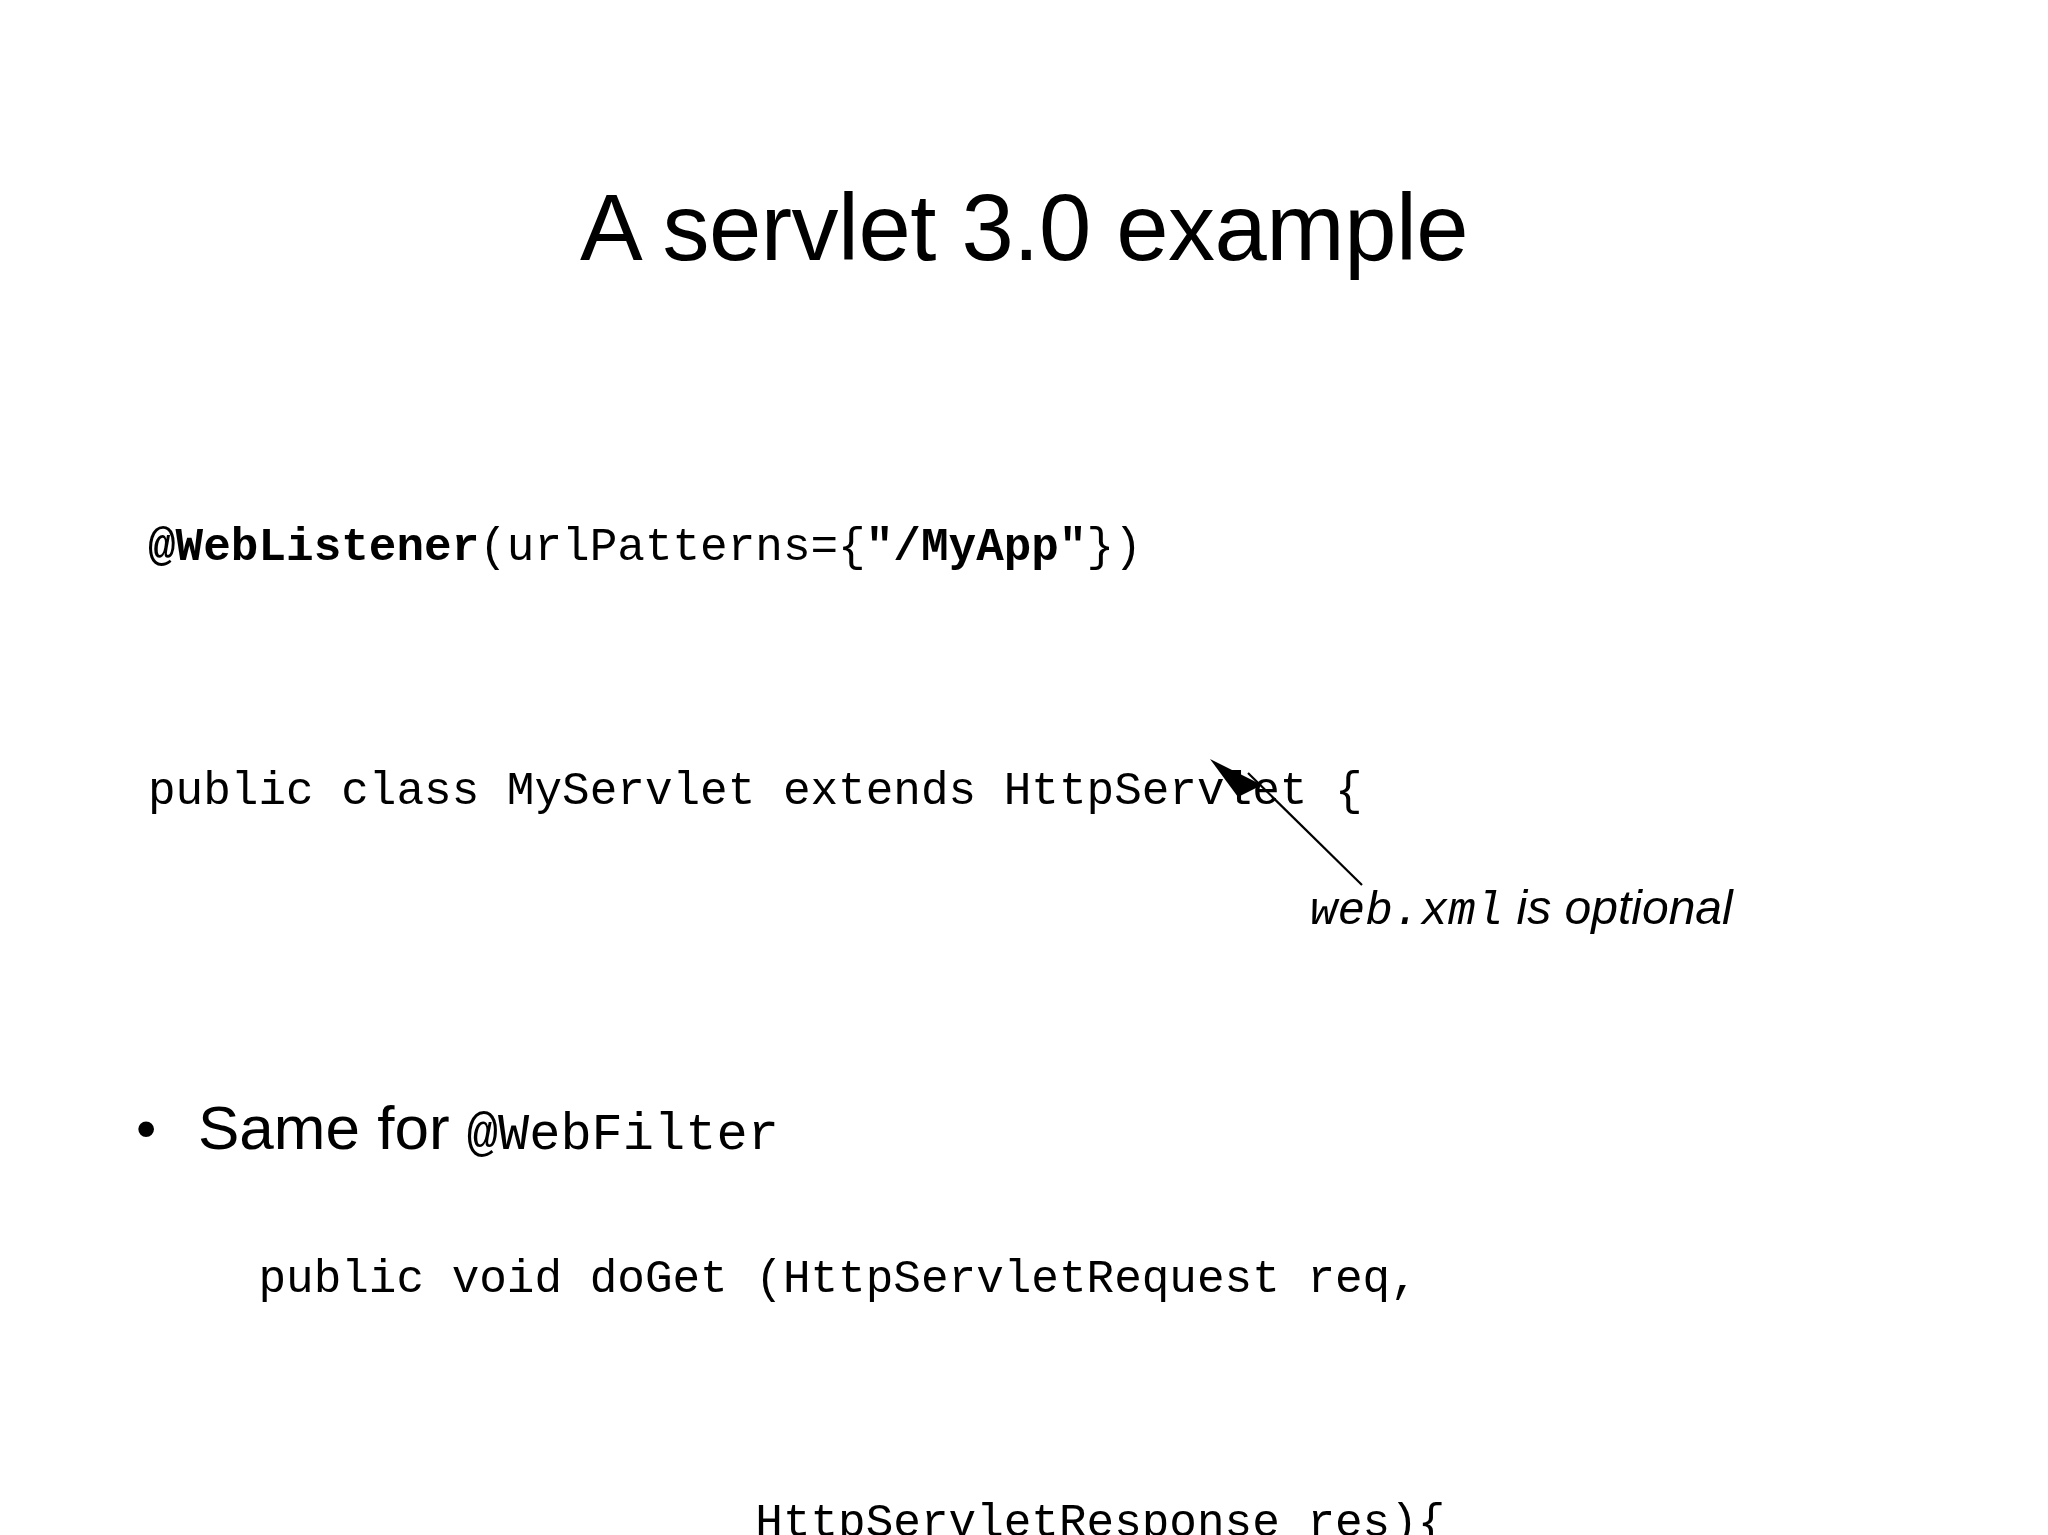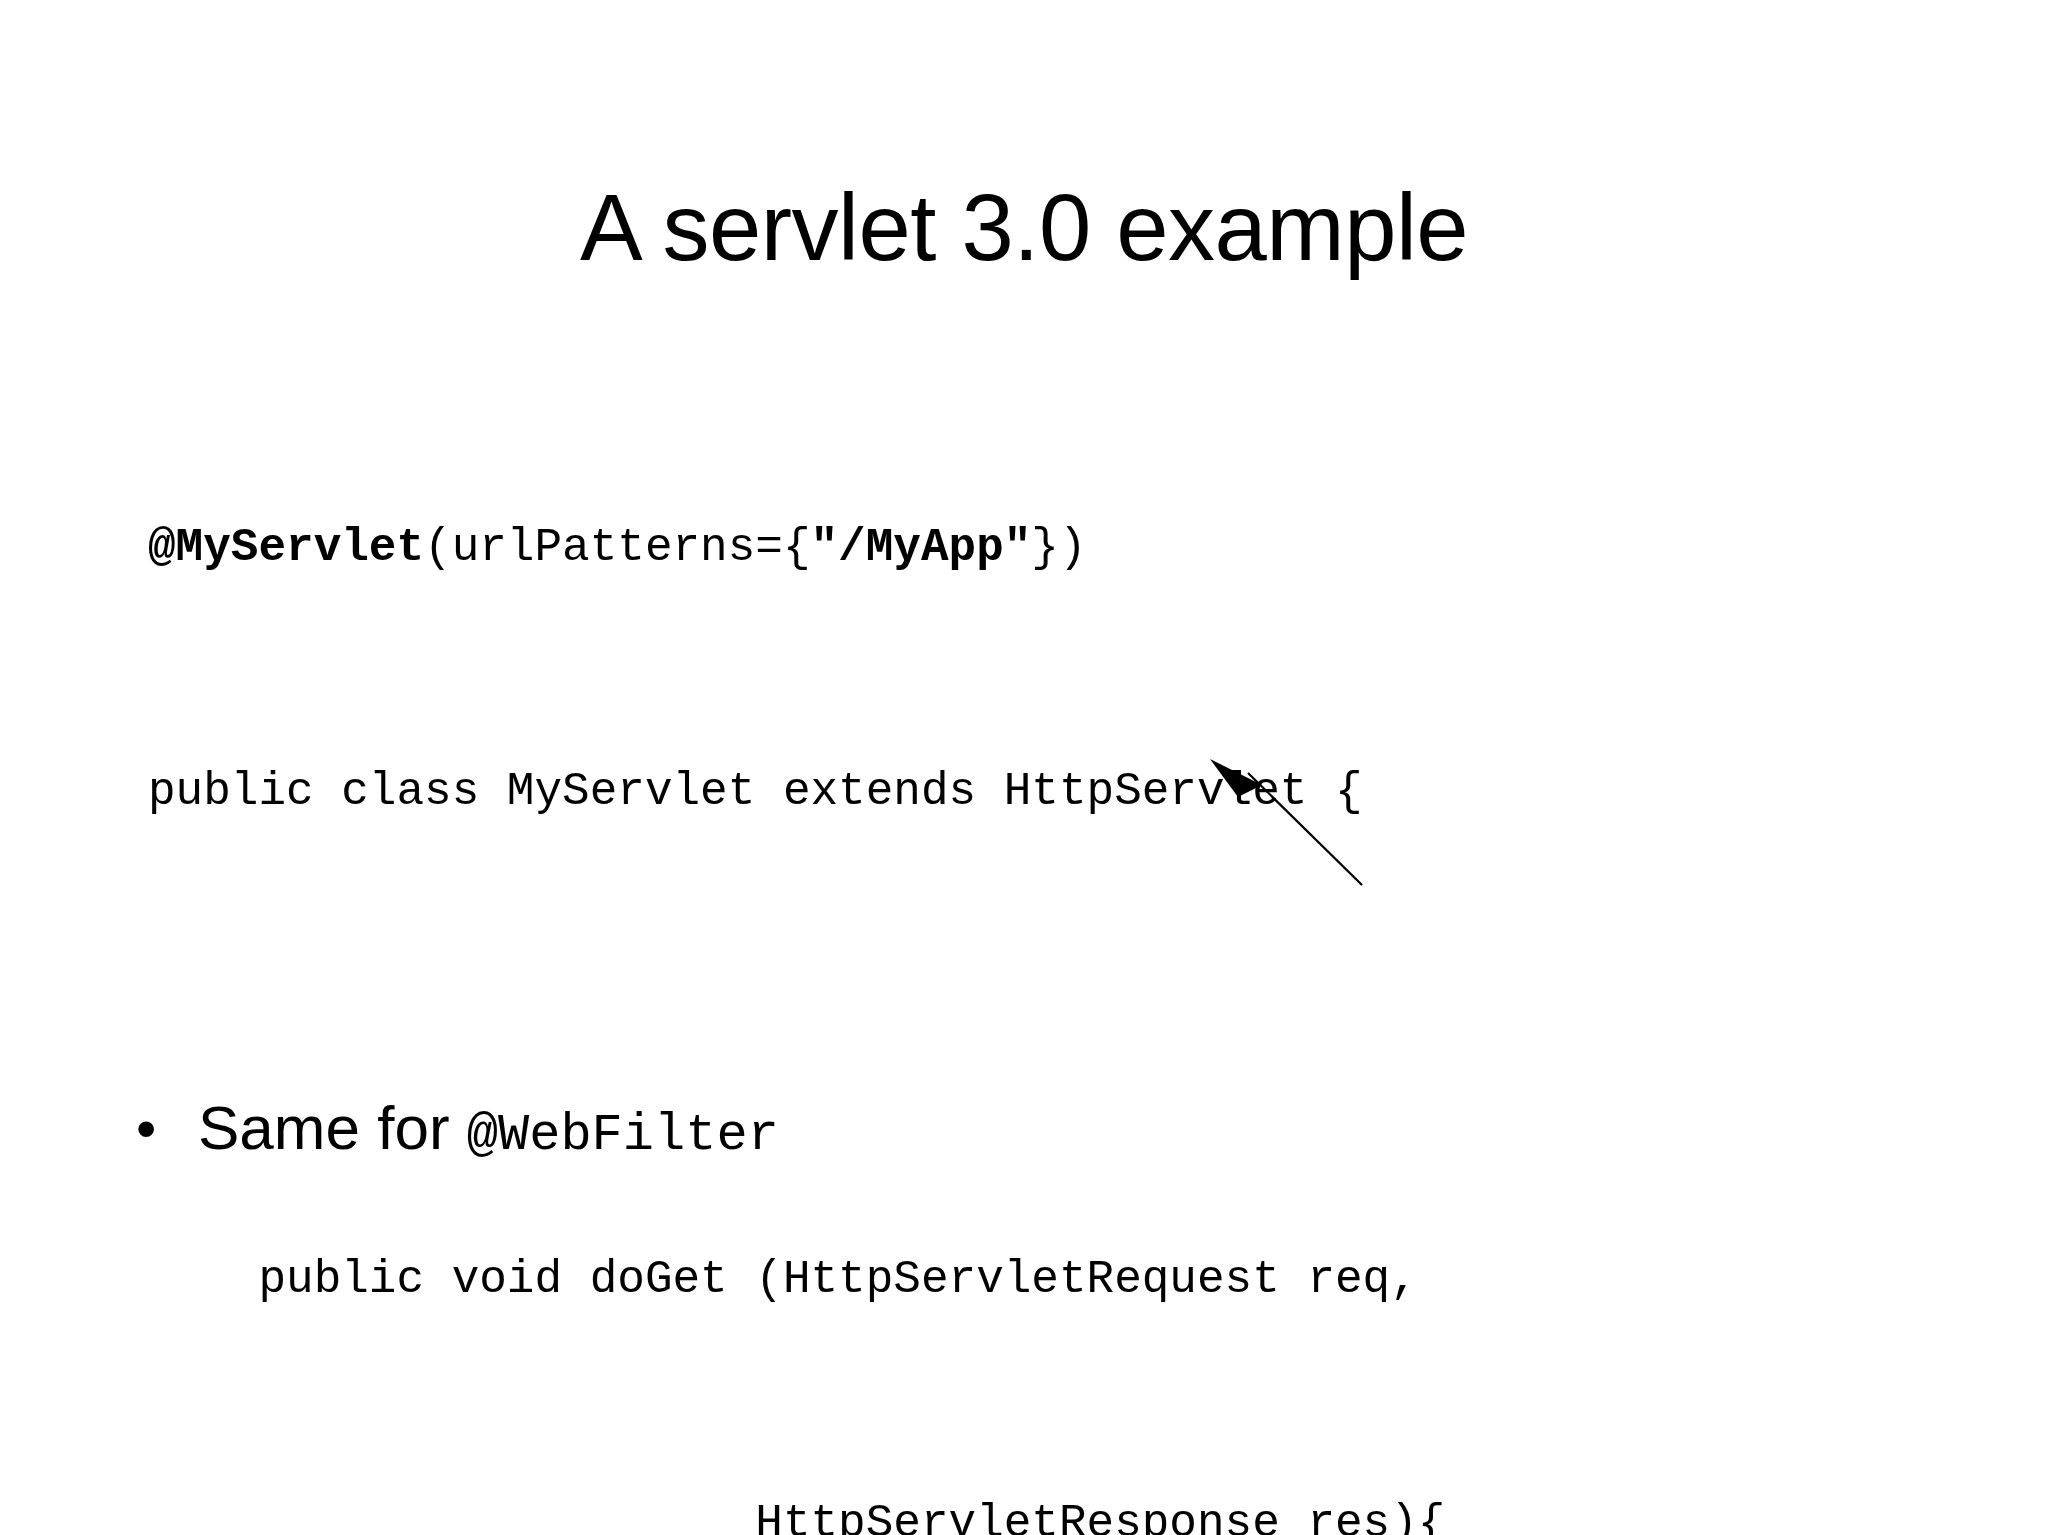--- a/index.html
+++ b/index.html
@@ -144,21 +144,21 @@
   }
 </style>
 </head>
 <body>
 
 <div id="slide">
 
   <h1 id="slide-title">A servlet 3.0 example</h1>
 
   <div id="code-block">
-    <div class="code-line"><span class="code-bold">@MyServlet</span><span>(urlPatterns={</span><span class="code-bold">"/MyApp"</span><span>})</span></div>
+    <div class="code-line"><span class="code-bold">@WebListener</span><span>(urlPatterns={</span><span class="code-bold">"/MyApp"</span><span>})</span></div>
 
     <div class="code-line"><span>public class MyServlet extends HttpServlet {</span></div>
 
     <div class="code-line blank"><span></span></div>
 
     <div class="code-line"><span>    public void doGet (HttpServletRequest req,</span></div>
 
     <div class="code-line"><span>                      HttpServletResponse res){</span></div>
 
     
@@ -168,20 +168,21 @@
     
   </div>
 
   <div id="annotation-arrow">
     <svg width="260" height="155" viewBox="0 0 260 155" xmlns="http://www.w3.org/2000/svg">
       <line x1="58" y1="38" x2="172" y2="150" stroke="#000000" stroke-width="2.2"></line>
       <polygon points="20,24 72,50 48,62" fill="#000000"></polygon>
     </svg>
   </div>
 
+  <div id="annotation-text"><span class="mono-italic">web.xml</span><span class="sans-italic"> is optional</span></div>
 
   <div id="bullet-list">
     <div class="bullet-row">
       <div class="bullet-marker">•</div>
       <div class="bullet-content"><span class="b-sans">Same for </span><span class="b-mono">@WebFilter</span></div>
     </div>
   </div>
 
 </div>
 

